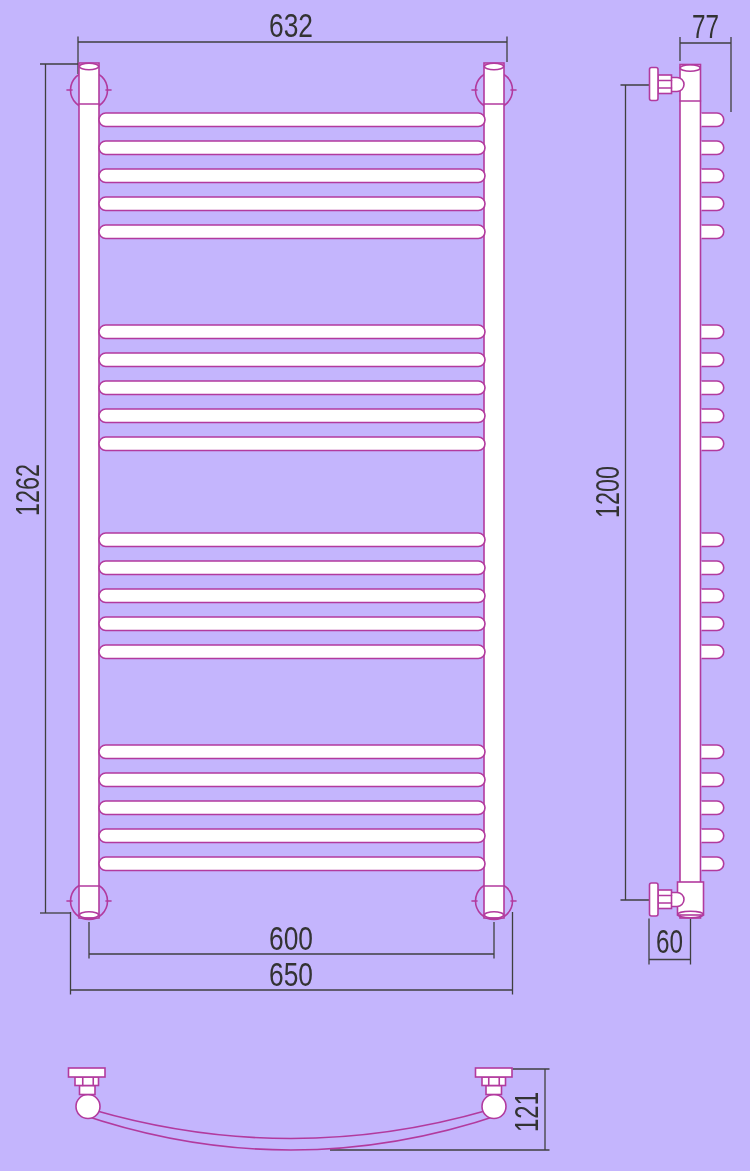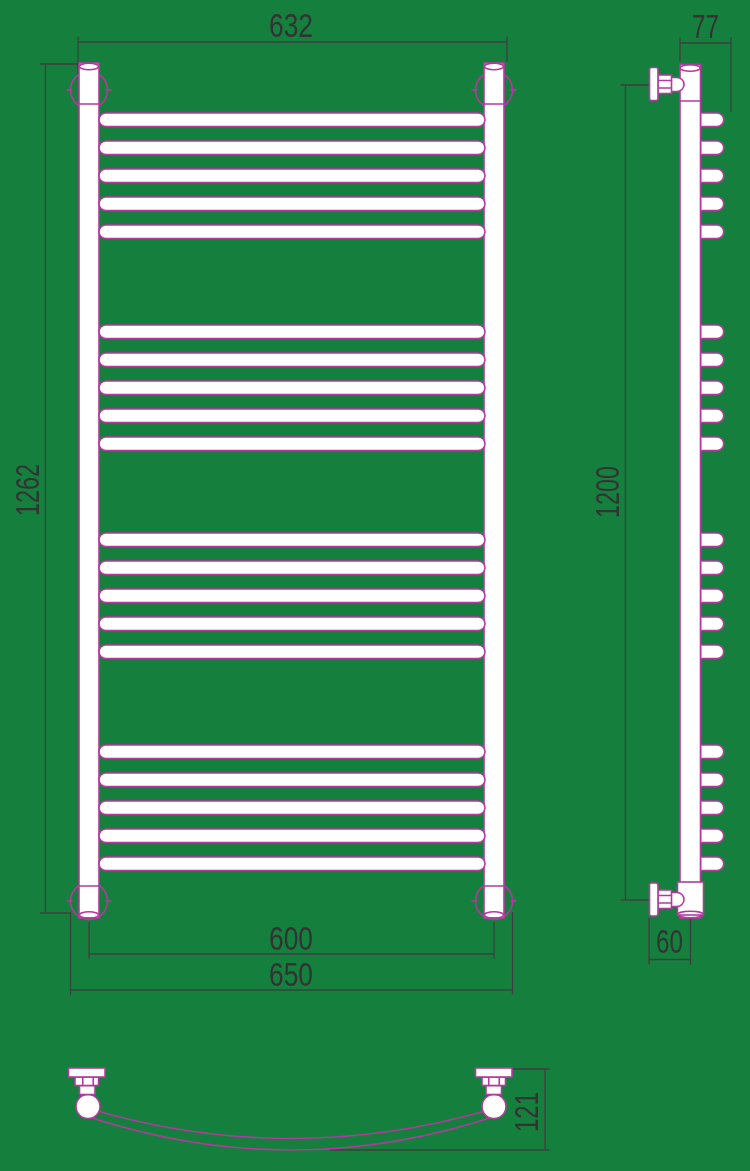--- a/index.html
+++ b/index.html
@@ -1,16 +1,16 @@
 <!DOCTYPE html>
 <html><head>
 <meta charset="utf-8">
 <style>
   html,body{margin:0;padding:0;background:#ffffff;}
-  .canvas{width:750px;height:1171px;background:#15803d;position:relative;}
+  .canvas{width:750px;height:1171px;background:#c4b5fd;position:relative;}
   svg{display:block;}
   .p{stroke:#b23a9e;stroke-width:1.6;fill:none;stroke-linecap:round;}
   .pf{stroke:#b23a9e;stroke-width:1.6;fill:#ffffff;}
   .d{stroke:#3f3f3f;stroke-width:1.3;fill:none;stroke-linecap:butt;}
   .t{font-family:"Liberation Sans",sans-serif;font-size:33px;fill:#333333;text-anchor:middle;}
 </style>
 </head>
 <body>
 
 <div class="canvas">

